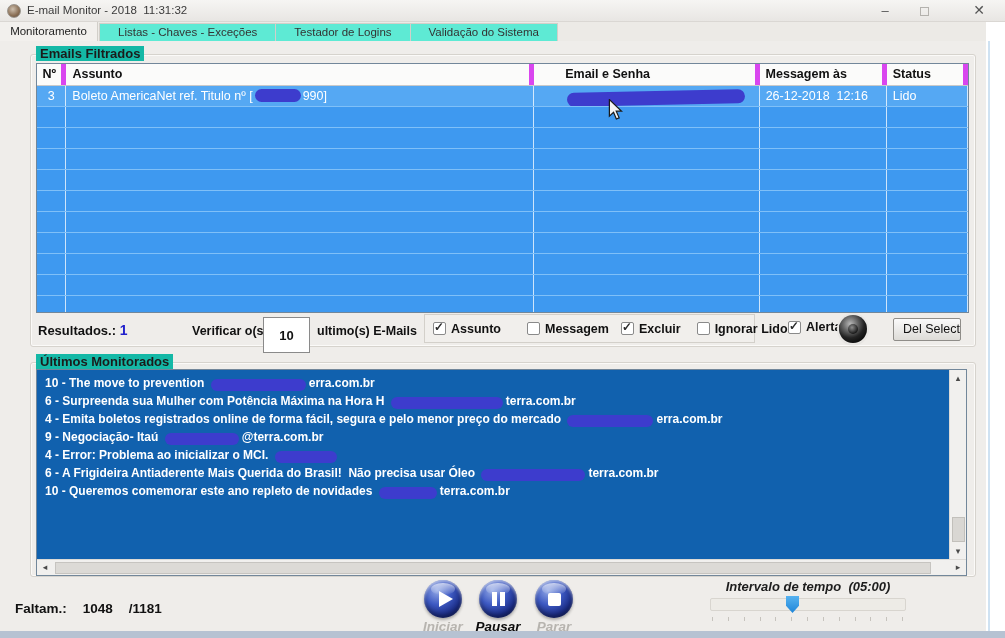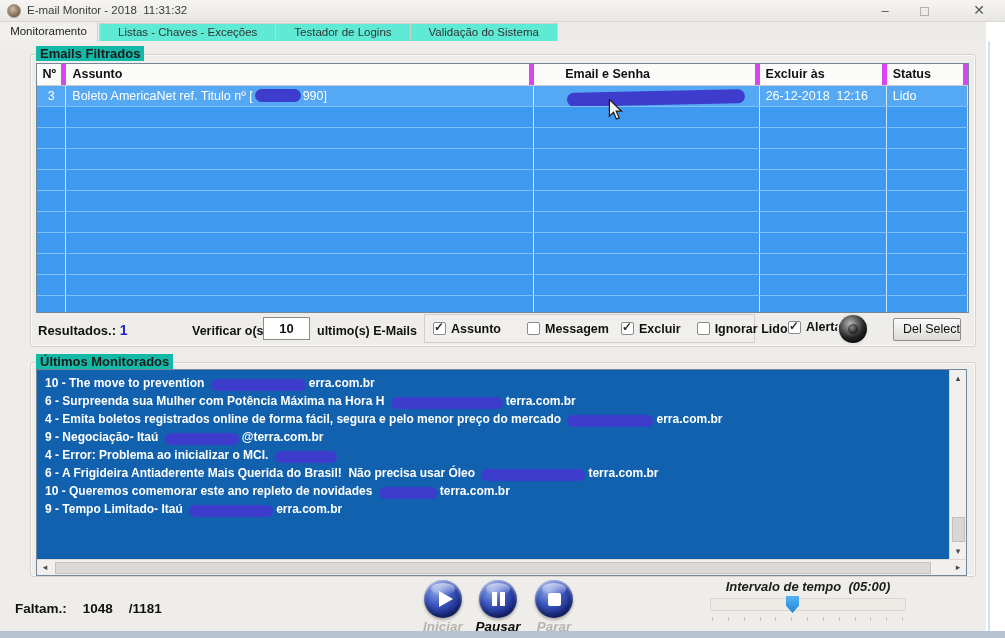--- a/index.html
+++ b/index.html
@@ -52,21 +52,21 @@
   .blob { display:inline-block; background:#3d3ccd; border-radius:8px; vertical-align:middle; }
   .blob-subject { width:46px; height:13px; margin:0 2px 2px 2px; }
   .blob-email { width:178px; height:14px; margin-top:3px; margin-left:2px; transform:rotate(-1.2deg); }
   .blob-list { height:12px; margin:0 3px -2px 3px; border-radius:7px; }
 
   
   .ctl-label { position:absolute; font-size:12.5px; font-weight:bold; color:#111; }
   #resultados { left:38px; top:322px; font-size:13px; }
   #resultados b { color:#2222cc; font-size:14px; }
   #verificar-label { left:192px; top:324px; }
-  #count-input { position:absolute; left:263px; top:317px; width:47px; height:23px; border:1px solid #8a8a8a; background:#fff; text-align:center; font-size:13px; font-weight:bold; font-family:"Liberation Sans",sans-serif; color:#111; }
+  #count-input { position:absolute; left:263px; top:317px; width:47px; height:36px; border:1px solid #8a8a8a; background:#fff; text-align:center; font-size:13px; font-weight:bold; font-family:"Liberation Sans",sans-serif; color:#111; }
   #emails-label { left:317px; top:324px; }
   #cb-panel { position:absolute; left:424px; top:314px; width:331px; height:29px; border:1px solid #d3d0ca; display:flex; align-items:center; background:#f1efec; }
   .cb-item { display:flex; align-items:center; }
   .cbox { width:13px; height:13px; background:#fff; border:1px solid #8a8a8a; border-radius:2px; margin-right:5px; position:relative; flex:none; }
   .cbox.checked::after { content:"✓"; position:absolute; left:0px; top:-3px; font-size:12px; font-weight:bold; color:#2b2b2b; }
   .cb-label { font-size:12.5px; font-weight:bold; color:#111; white-space:nowrap; }
   #alerta-item { position:absolute; left:788px; top:320px; }
   #led { position:absolute; left:839px; top:315px; width:28px; height:28px; border-radius:50%;
         background:radial-gradient(circle at 40% 32%, #b9b9b9 0%, #6a6a6a 28%, #232323 55%, #0c0c0c 78%, #3d3d3d 100%);
         box-shadow:0 0 0 2px #e9e7e4, 0 1px 2px rgba(0,0,0,.4); }
@@ -144,21 +144,21 @@
 </div>
 
 <div class="groupbox" id="gb-filtered"></div>
 <span class="gb-label" id="gb-filtered-label">Emails Filtrados</span>
 
 <div class="abs" id="table">
   <div id="thead">
       <div class="hc c0" style="text-align: center;">Nº</div>
       <div class="hc c1" style="padding-left: 6px;">Assunto</div>
       <div class="hc c2" style="padding-left: 6px;">Email e Senha</div>
-      <div class="hc c3" style="padding-left: 6px;">Excluir às</div>
+      <div class="hc c3" style="padding-left: 6px;">Messagem às</div>
       <div class="hc c4" style="padding-left: 6px;">Status</div>
       <div class="hc c5"></div>
     </div>
   <div id="tbody">
     <div class="trow selected">
       <div class="bc c0">3</div>
       <div class="bc c1"><span>Boleto AmericaNet ref. Titulo nº [</span><span class="blob blob-subject"></span><span>990]</span></div>
       <div class="bc c2"><span class="blob blob-email"></span></div>
       <div class="bc c3">26-12-2018  12:16</div>
       <div class="bc c4">Lido</div>
@@ -281,21 +281,20 @@
 
 <div class="abs" id="listwrap">
   <div id="listbox">
       <div class="li"><span>10 - The move to prevention </span><span class="blob blob-list" style="width: 95px;"></span><span>erra.com.br</span></div>
       <div class="li"><span>6 - Surpreenda sua Mulher com Potência Máxima na Hora H </span><span class="blob blob-list" style="width: 112px;"></span><span>terra.com.br</span></div>
       <div class="li"><span>4 - Emita boletos registrados online de forma fácil, segura e pelo menor preço do mercado </span><span class="blob blob-list" style="width: 86px;"></span><span>erra.com.br</span></div>
       <div class="li"><span>9 - Negociação- Itaú </span><span class="blob blob-list" style="width: 74px;"></span><span>@terra.com.br</span></div>
       <div class="li"><span>4 - Error: Problema ao inicializar o MCI. </span><span class="blob blob-list" style="width: 62px;"></span></div>
       <div class="li"><span>6 - A Frigideira Antiaderente Mais Querida do Brasil!  Não precisa usar Óleo </span><span class="blob blob-list" style="width: 104px;"></span><span>terra.com.br</span></div>
       <div class="li"><span>10 - Queremos comemorar este ano repleto de novidades </span><span class="blob blob-list" style="width: 58px;"></span><span>terra.com.br</span></div>
-      <div class="li"><span>9 - Tempo Limitado- Itaú </span><span class="blob blob-list" style="width: 84px;"></span><span>erra.com.br</span></div>
     </div>
   <div id="vscroll">
     <span class="sb-arrow" id="vs-up">▴</span>
     <span class="sb-arrow" id="vs-down">▾</span>
     <div id="vs-thumb"></div>
   </div>
   <div id="hscroll">
     <span class="sb-arrow" id="hs-left">◂</span>
     <span class="sb-arrow" id="hs-right">▸</span>
     <div id="hs-thumb"></div>

